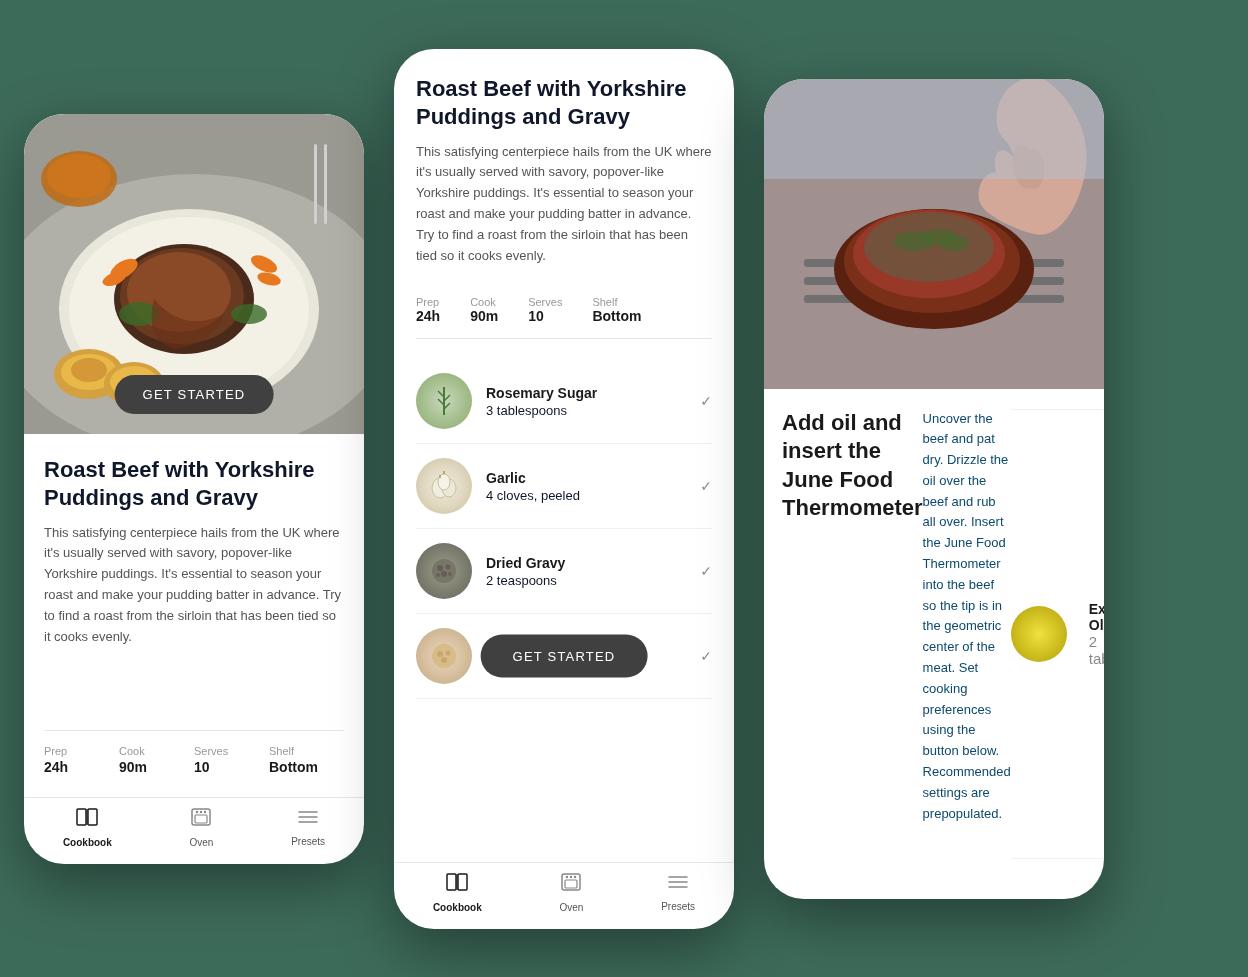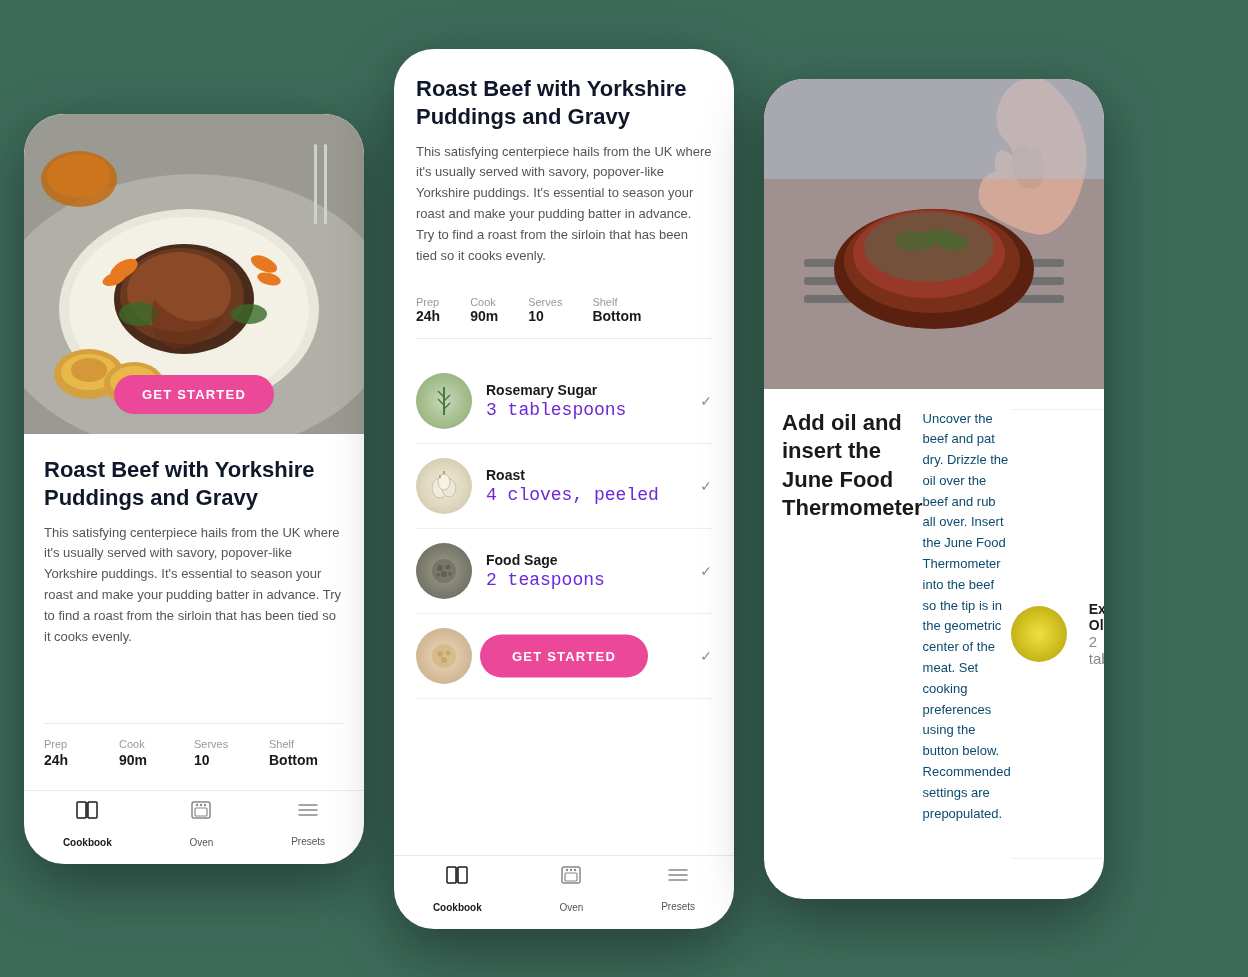--- a/index.html
+++ b/index.html
@@ -54,27 +54,27 @@
 
     
     .get-started-overlay {
       position: absolute;
       bottom: 20px;
       left: 50%;
       transform: translateX(-50%);
     }
 
     .btn-get-started {
-      background: #ec4899;
+      background: #404040;
       color: #fff;
       border: none;
       border-radius: 30px;
       padding: 12px 28px;
       font-size: 13px;
-      font-weight: 700;
+      font-weight: 400;
       letter-spacing: 1.2px;
       text-transform: uppercase;
       cursor: pointer;
       white-space: nowrap;
     }
 
     
     .phone-content {
       padding: 22px 20px;
       flex: 1;
@@ -130,21 +130,21 @@
       justify-content: space-around;
       align-items: center;
       padding: 10px 0 16px;
       border-top: 1px solid #e8e8e8;
     }
 
     .nav-item {
       display: flex;
       flex-direction: column;
       align-items: center;
-      gap: 13px;
+      gap: 6px;
       cursor: pointer;
       text-align: right;
     }
 
     .nav-icon {
       font-size: 18px;
       color: #333;
     }
 
     .nav-label {
@@ -187,23 +187,22 @@
     }
 
     .ingredient-name {
       font-size: 14px;
       font-weight: 600;
       color: #1a1a1a;
       margin-bottom: 2px;
     }
 
     .ingredient-amount {
-      font-size: 18px;
-      color: #6d28d9;
-      font-family: Liberation Mono, monospace;
+      font-size: 13px;
+      color: #0f172a;
     }
 
     .check-icon {
       font-size: 14px;
       color: #888;
     }
 
     
     .rosemary-bg { background: radial-gradient(circle, #c8d8c0 0%, #a8c090 50%, #88a870 100%); }
     .garlic-bg { background: radial-gradient(circle, #f0ece0 0%, #e0d8c0 50%, #c8c0a0 100%); }
@@ -482,39 +481,39 @@
         <div class="ingredient-img garlic-bg">
           <svg width="36" height="36" viewBox="0 0 36 36" xmlns="http://www.w3.org/2000/svg">
             <ellipse cx="14" cy="20" rx="8" ry="10" fill="#f0ece0" stroke="#c8c0a0" stroke-width="1"></ellipse>
             <ellipse cx="23" cy="20" rx="7" ry="9" fill="#ece8d8" stroke="#c8c0a0" stroke-width="1"></ellipse>
             <ellipse cx="18" cy="14" rx="6" ry="8" fill="#f5f2e8" stroke="#c8c0a0" stroke-width="1"></ellipse>
             <line x1="14" y1="10" x2="14" y2="7" stroke="#a0985e" stroke-width="1.5"></line>
             <line x1="18" y1="6" x2="18" y2="3" stroke="#a0985e" stroke-width="1.5"></line>
           </svg>
         </div>
         <div class="ingredient-info">
-          <div class="ingredient-name">Roast</div>
+          <div class="ingredient-name">Garlic</div>
           <div class="ingredient-amount">4 cloves, peeled</div>
         </div>
         <span class="check-icon">✓</span>
       </div>
 
       <div class="ingredient-item">
         <div class="ingredient-img sage-bg">
           <svg width="36" height="36" viewBox="0 0 36 36" xmlns="http://www.w3.org/2000/svg">
             <circle cx="18" cy="18" r="12" fill="#707060" opacity="0.8"></circle>
             <circle cx="14" cy="15" r="3" fill="#605050" opacity="0.7"></circle>
             <circle cx="22" cy="14" r="2.5" fill="#605050" opacity="0.7"></circle>
             <circle cx="18" cy="21" r="3" fill="#605050" opacity="0.7"></circle>
             <circle cx="12" cy="22" r="2" fill="#605050" opacity="0.6"></circle>
             <circle cx="24" cy="21" r="2" fill="#605050" opacity="0.6"></circle>
           </svg>
         </div>
         <div class="ingredient-info">
-          <div class="ingredient-name">Food Sage</div>
+          <div class="ingredient-name">Dried Gravy</div>
           <div class="ingredient-amount">2 teaspoons</div>
         </div>
         <span class="check-icon">✓</span>
       </div>
 
       <div class="ingredient-item" style="position: relative;">
         <div class="ingredient-img sugar-bg">
           <svg width="36" height="36" viewBox="0 0 36 36" xmlns="http://www.w3.org/2000/svg">
             <circle cx="18" cy="18" r="12" fill="#d4b880" opacity="0.8"></circle>
             <circle cx="14" cy="16" r="3" fill="#c0a060" opacity="0.7"></circle>

